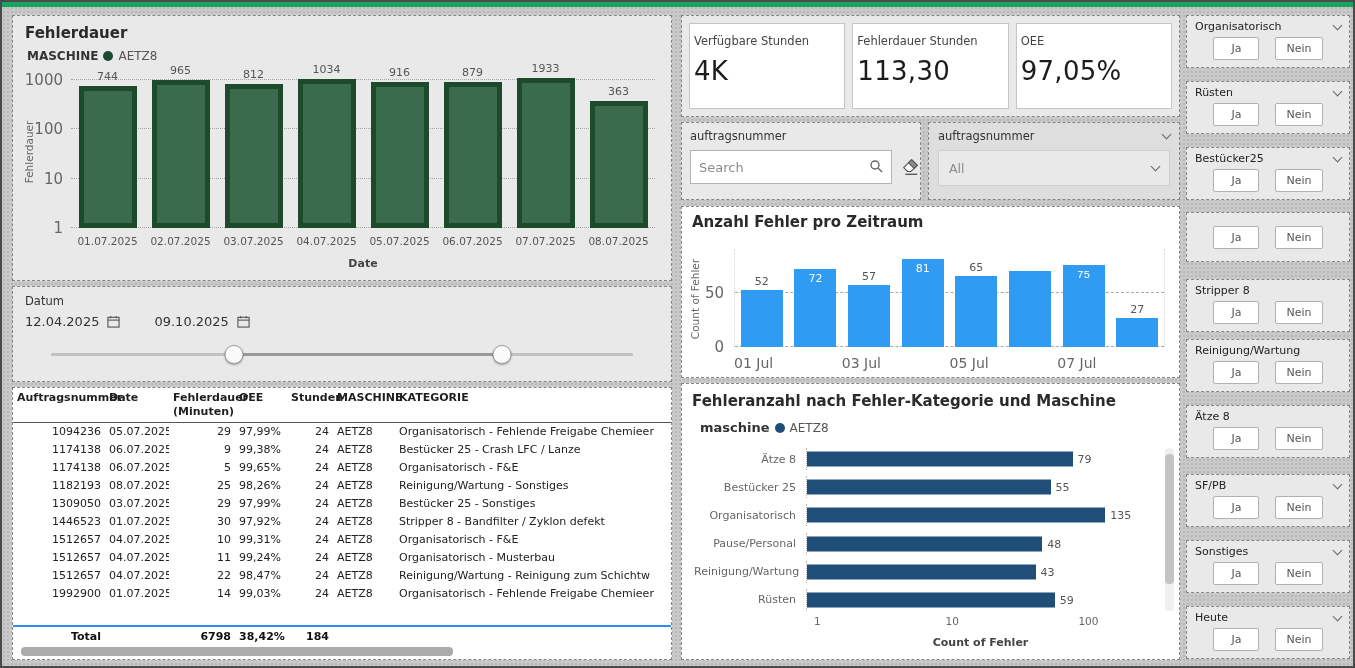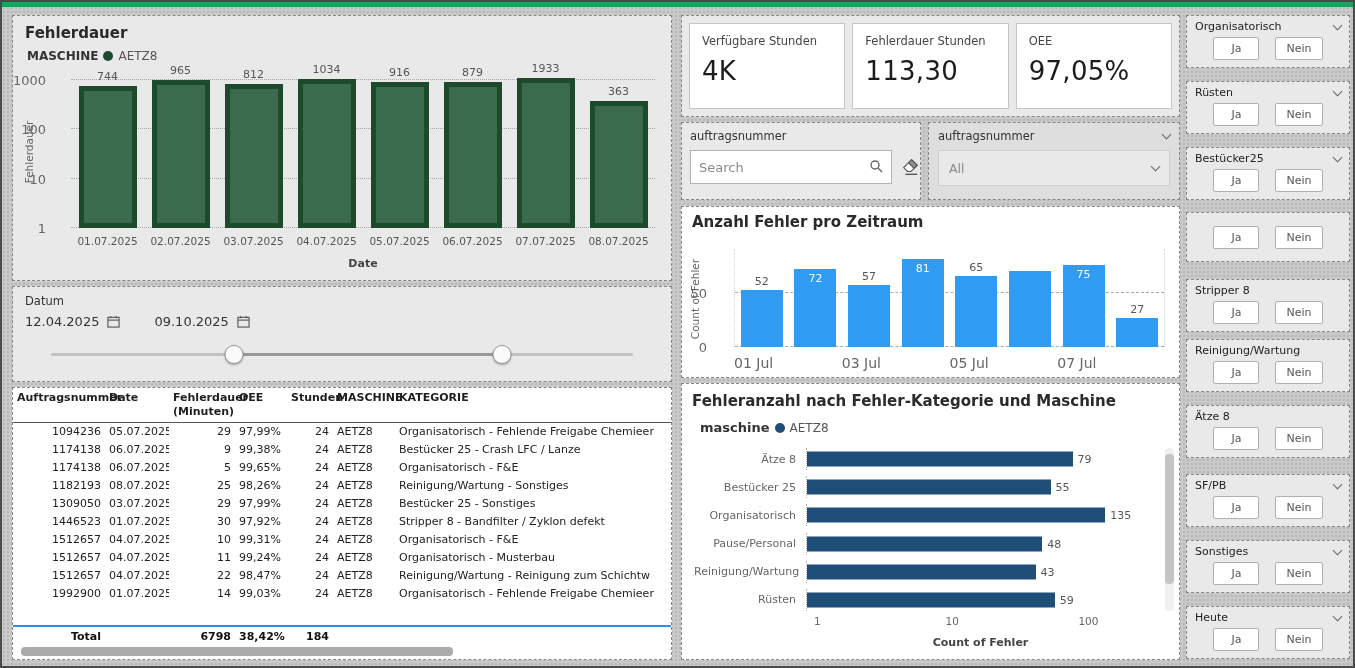--- a/index.html
+++ b/index.html
@@ -12,21 +12,21 @@
 .vtitle{position:absolute;left:12px;top:8px;font-size:15px;font-weight:600;color:#2a2a2a;white-space:nowrap}
 .legend{display:flex;align-items:center;gap:5px;font-size:12px;color:#555;position:absolute}
 .lg-key{font-weight:700;color:#333}
 .dot{width:10px;height:10px;border-radius:50%;display:inline-block}
 .chev{display:inline-block;width:7px;height:7px;border-right:1.4px solid #666;border-bottom:1.4px solid #666;transform:rotate(45deg);margin-top:-3px}
 
 
 #p-fehlerdauer{left:10px;top:13px;width:660px;height:266px}
 .c1-ylabel{position:absolute;left:-34px;top:130px;width:100px;text-align:center;transform:rotate(-90deg);font-size:10.5px;color:#666}
 #c1-yaxis{position:absolute;left:20px;top:58px;bottom:52px;width:34px}
-.ytick{position:absolute;right:21px;transform:translateY(50%);font-size:13px;color:#666}
+.ytick{position:absolute;right:4px;transform:translateY(50%);font-size:15px;color:#666}
 #c1-plot{position:absolute;left:58px;right:16px;top:58px;bottom:52px}
 .gridline{position:absolute;left:0;right:0;border-top:1px dotted #a8a8a8}
 .cols{position:absolute;inset:0;display:flex}
 .c1-col{flex:1;position:relative}
 .c1-bar{position:absolute;bottom:0;left:50%;transform:translateX(-50%);width:58px;border-style:solid;border-width:5px;cursor:pointer}
 .c1-val{position:absolute;left:50%;transform:translateX(-50%);font-size:11px;color:#555;white-space:nowrap}
 #c1-cats{position:absolute;left:58px;right:16px;bottom:30px;height:15px;display:flex}
 .c1-cat{flex:1;text-align:center;font-size:10.5px;color:#555;white-space:nowrap}
 .c1-xlabel{position:absolute;left:58px;right:16px;bottom:10px;text-align:center;font-size:11px;font-weight:600;color:#444}
 
@@ -49,21 +49,21 @@
 .tbl td{font-size:11px;color:#222;padding:2.5px 4px;white-space:nowrap;overflow:hidden}
 .num{text-align:right}
 .total-row{display:flex;align-items:center;height:20px;border-top:2px solid var(--total_border,#2e8cf0);font-weight:700;font-size:11px;color:#111;background:#fff}
 .total-row span{padding:0 4px;white-space:nowrap;overflow:hidden}
 .t0{width:92px;text-align:right}.t1{width:64px}.t2{width:66px;text-align:right}.t3{width:52px}.t4{width:46px;text-align:right}.t5{width:62px}.t6{flex:1}
 .hscroll{position:relative;height:9px;margin:2px 8px 3px;background:#fff}
 .hthumb{position:absolute;left:0;top:0;height:9px;width:432px;background:#ababab;border-radius:4px;cursor:pointer}
 
 
 #p-kpis{left:679px;top:13px;width:499px;height:102px;display:flex;gap:7px;padding:7px}
-.kpi{flex:1;background:#fff;border:1px solid #c6c6c6;padding:10px 12px;overflow:hidden}
+.kpi{flex:1;background:#fff;border:1px solid #c6c6c6;padding:10px 4px;overflow:hidden}
 .kpi-label{font-size:11.5px;color:#444;white-space:nowrap}
 .kpi-value{margin-top:8px;font-size:26px;color:#1c1c1c;letter-spacing:.3px;white-space:nowrap}
 
 
 #p-search{left:679px;top:120px;width:240px;height:78px;padding:6px 8px}
 .search-row{display:flex;align-items:center;gap:10px;margin-top:7px}
 .search-box{flex:1;height:34px;background:#fff;border:1px solid #b3b3b3;display:flex;align-items:center;padding:0 8px}
 .search-box input{flex:1;border:none;outline:none;font-size:13px;color:#333;background:transparent;min-width:0}
 .search-box input::placeholder{color:#8a8a8a}
 .eraser-btn{width:28px;height:32px;display:flex;align-items:center;justify-content:center;cursor:pointer}
@@ -420,21 +420,21 @@
           </div>
           <div class="c2-col">
             <div class="c2-bar" style="height: 72.2222%; background: rgb(47, 155, 242);"></div>
             <div class="c2-val above" style="bottom: calc(72.2222% + 2px);">65</div>
           </div>
           <div class="c2-col">
             <div class="c2-bar" style="height: 77.7778%; background: rgb(47, 155, 242);"></div>
           </div>
           <div class="c2-col">
             <div class="c2-bar" style="height: 83.3333%; background: rgb(47, 155, 242);"></div>
-            <div class="c2-val inside" style="bottom: calc(83.3333% - 16px);">75</div>
+            <div class="c2-val inside" style="bottom: calc(83.3333% - 16px); font-family: Liberation Mono, monospace;">75</div>
           </div>
           <div class="c2-col">
             <div class="c2-bar" style="height: 30%; background: rgb(47, 155, 242);"></div>
             <div class="c2-val above" style="bottom: calc(30% + 2px);">27</div>
           </div>
         </div>
       </div>
     <div id="c2-cats">
         <div class="c2-cat">01 Jul</div>
         <div class="c2-cat"></div>

